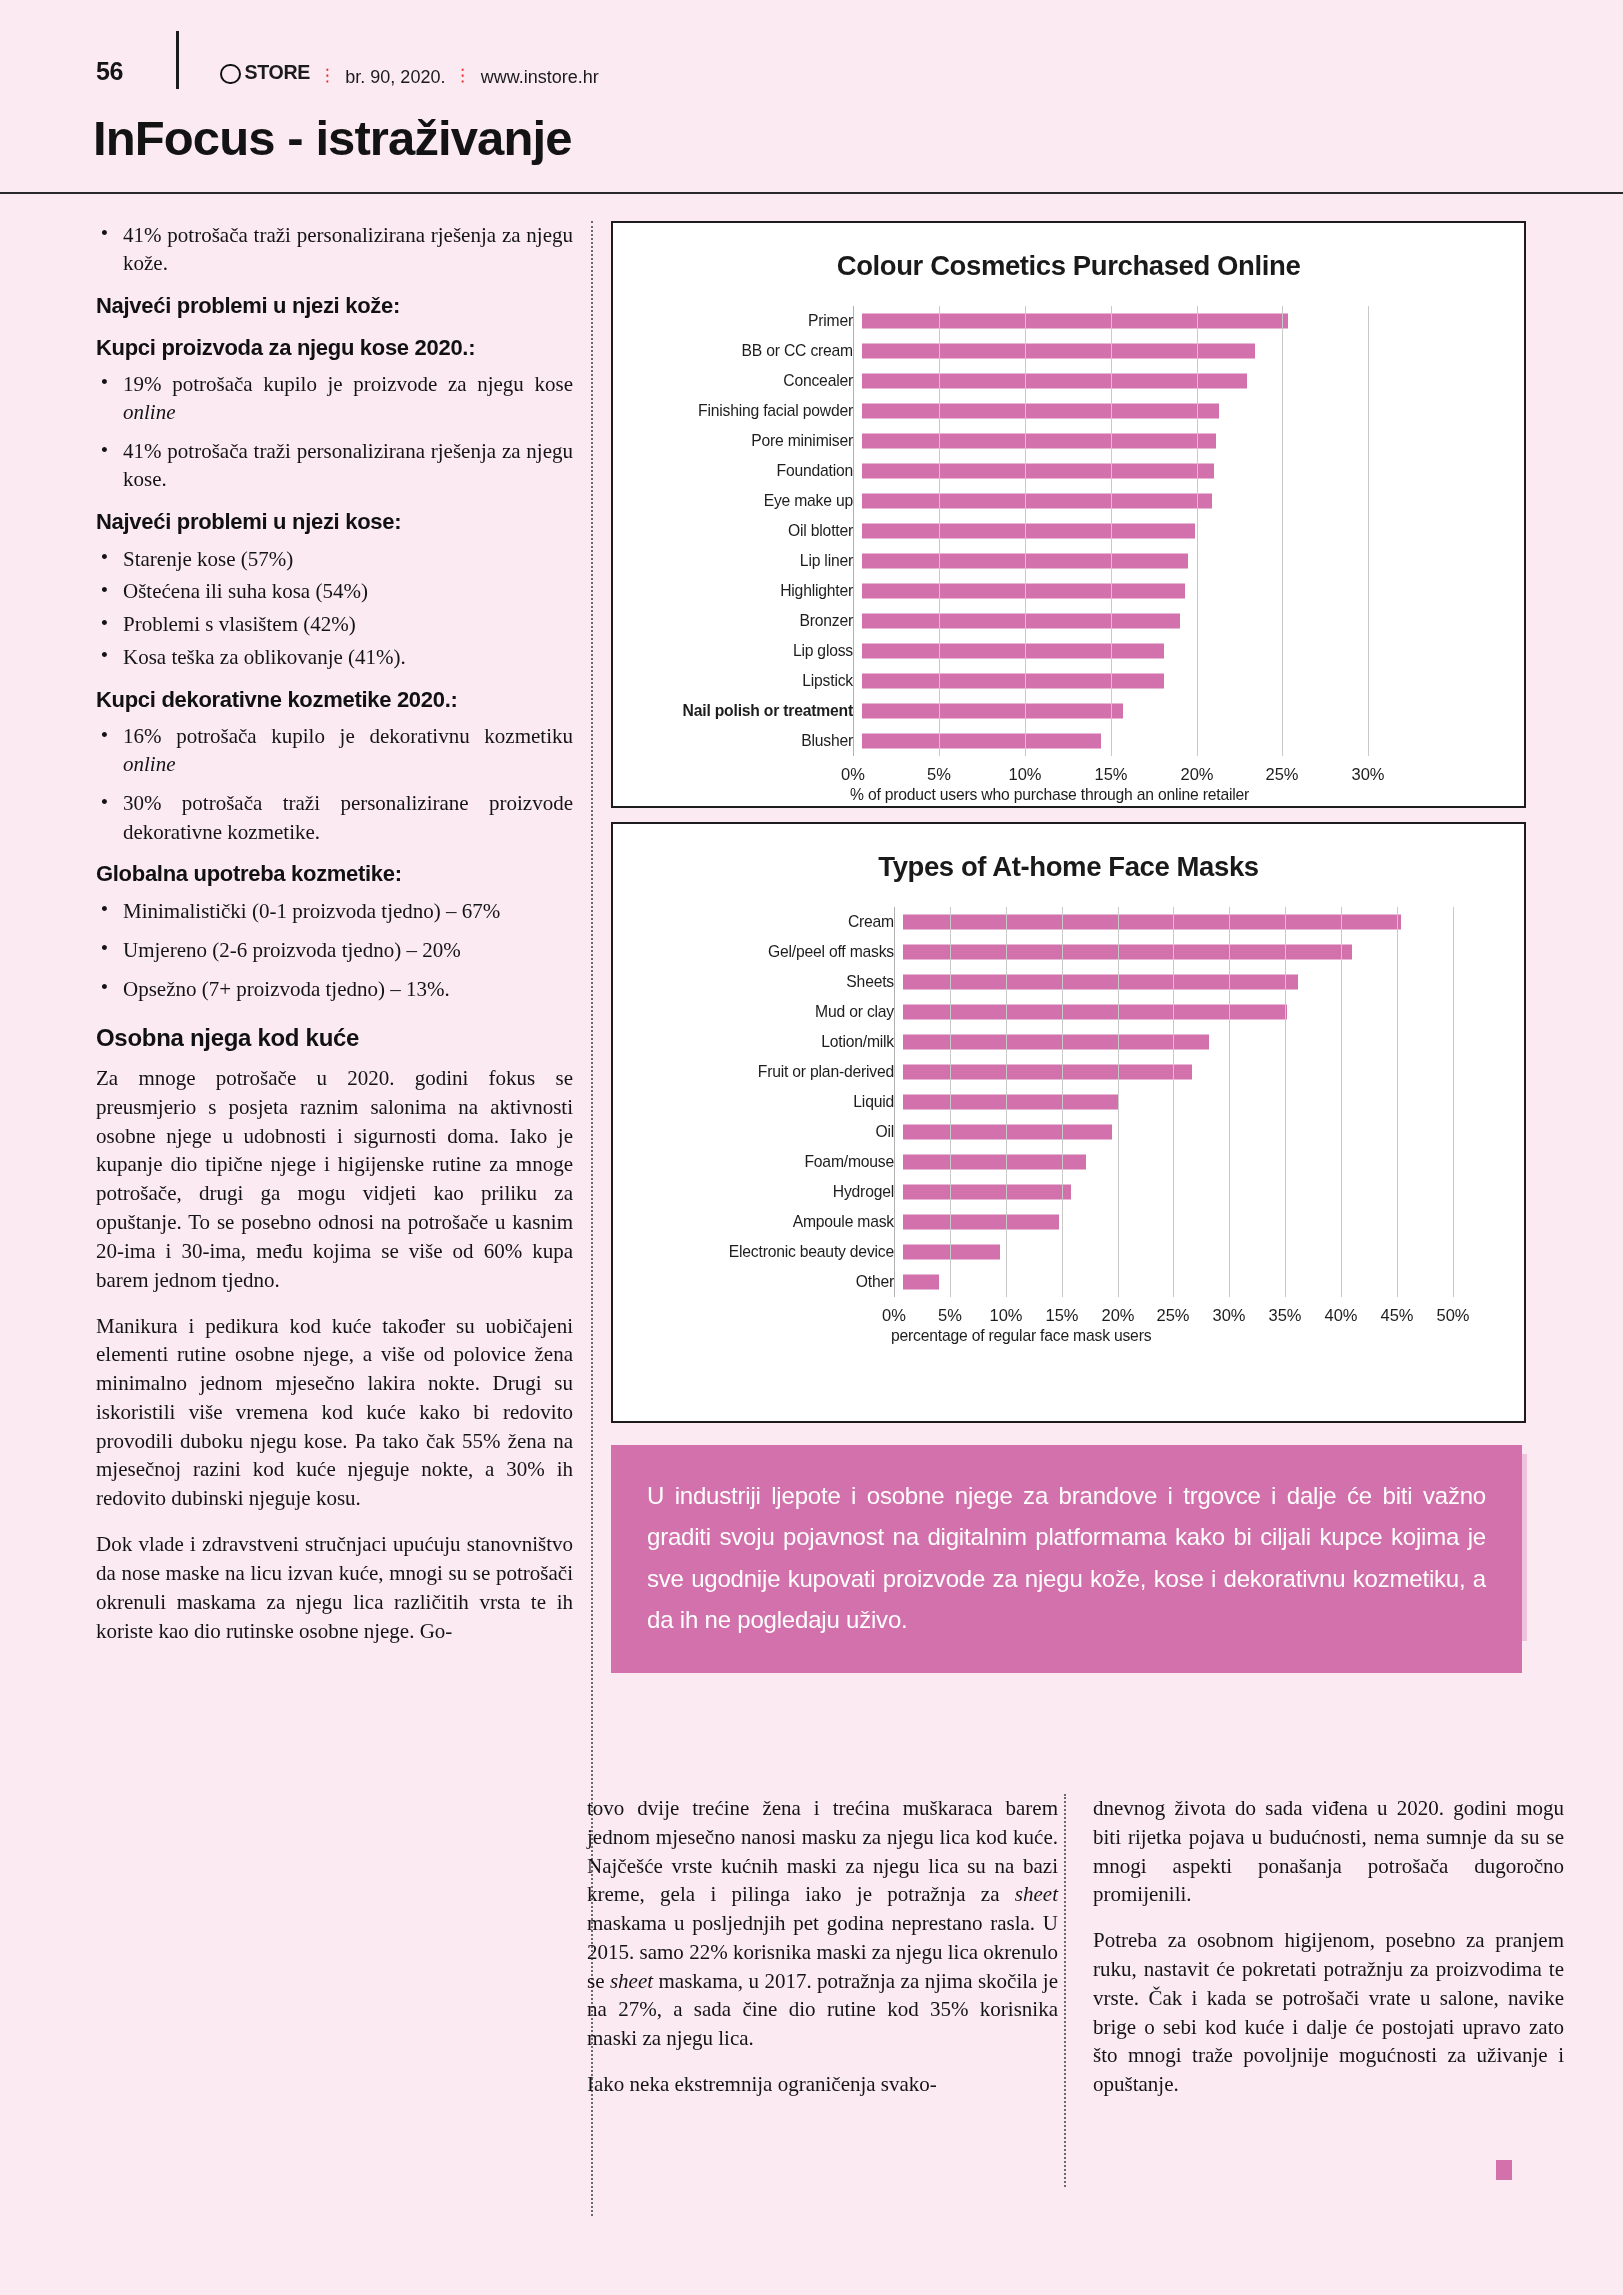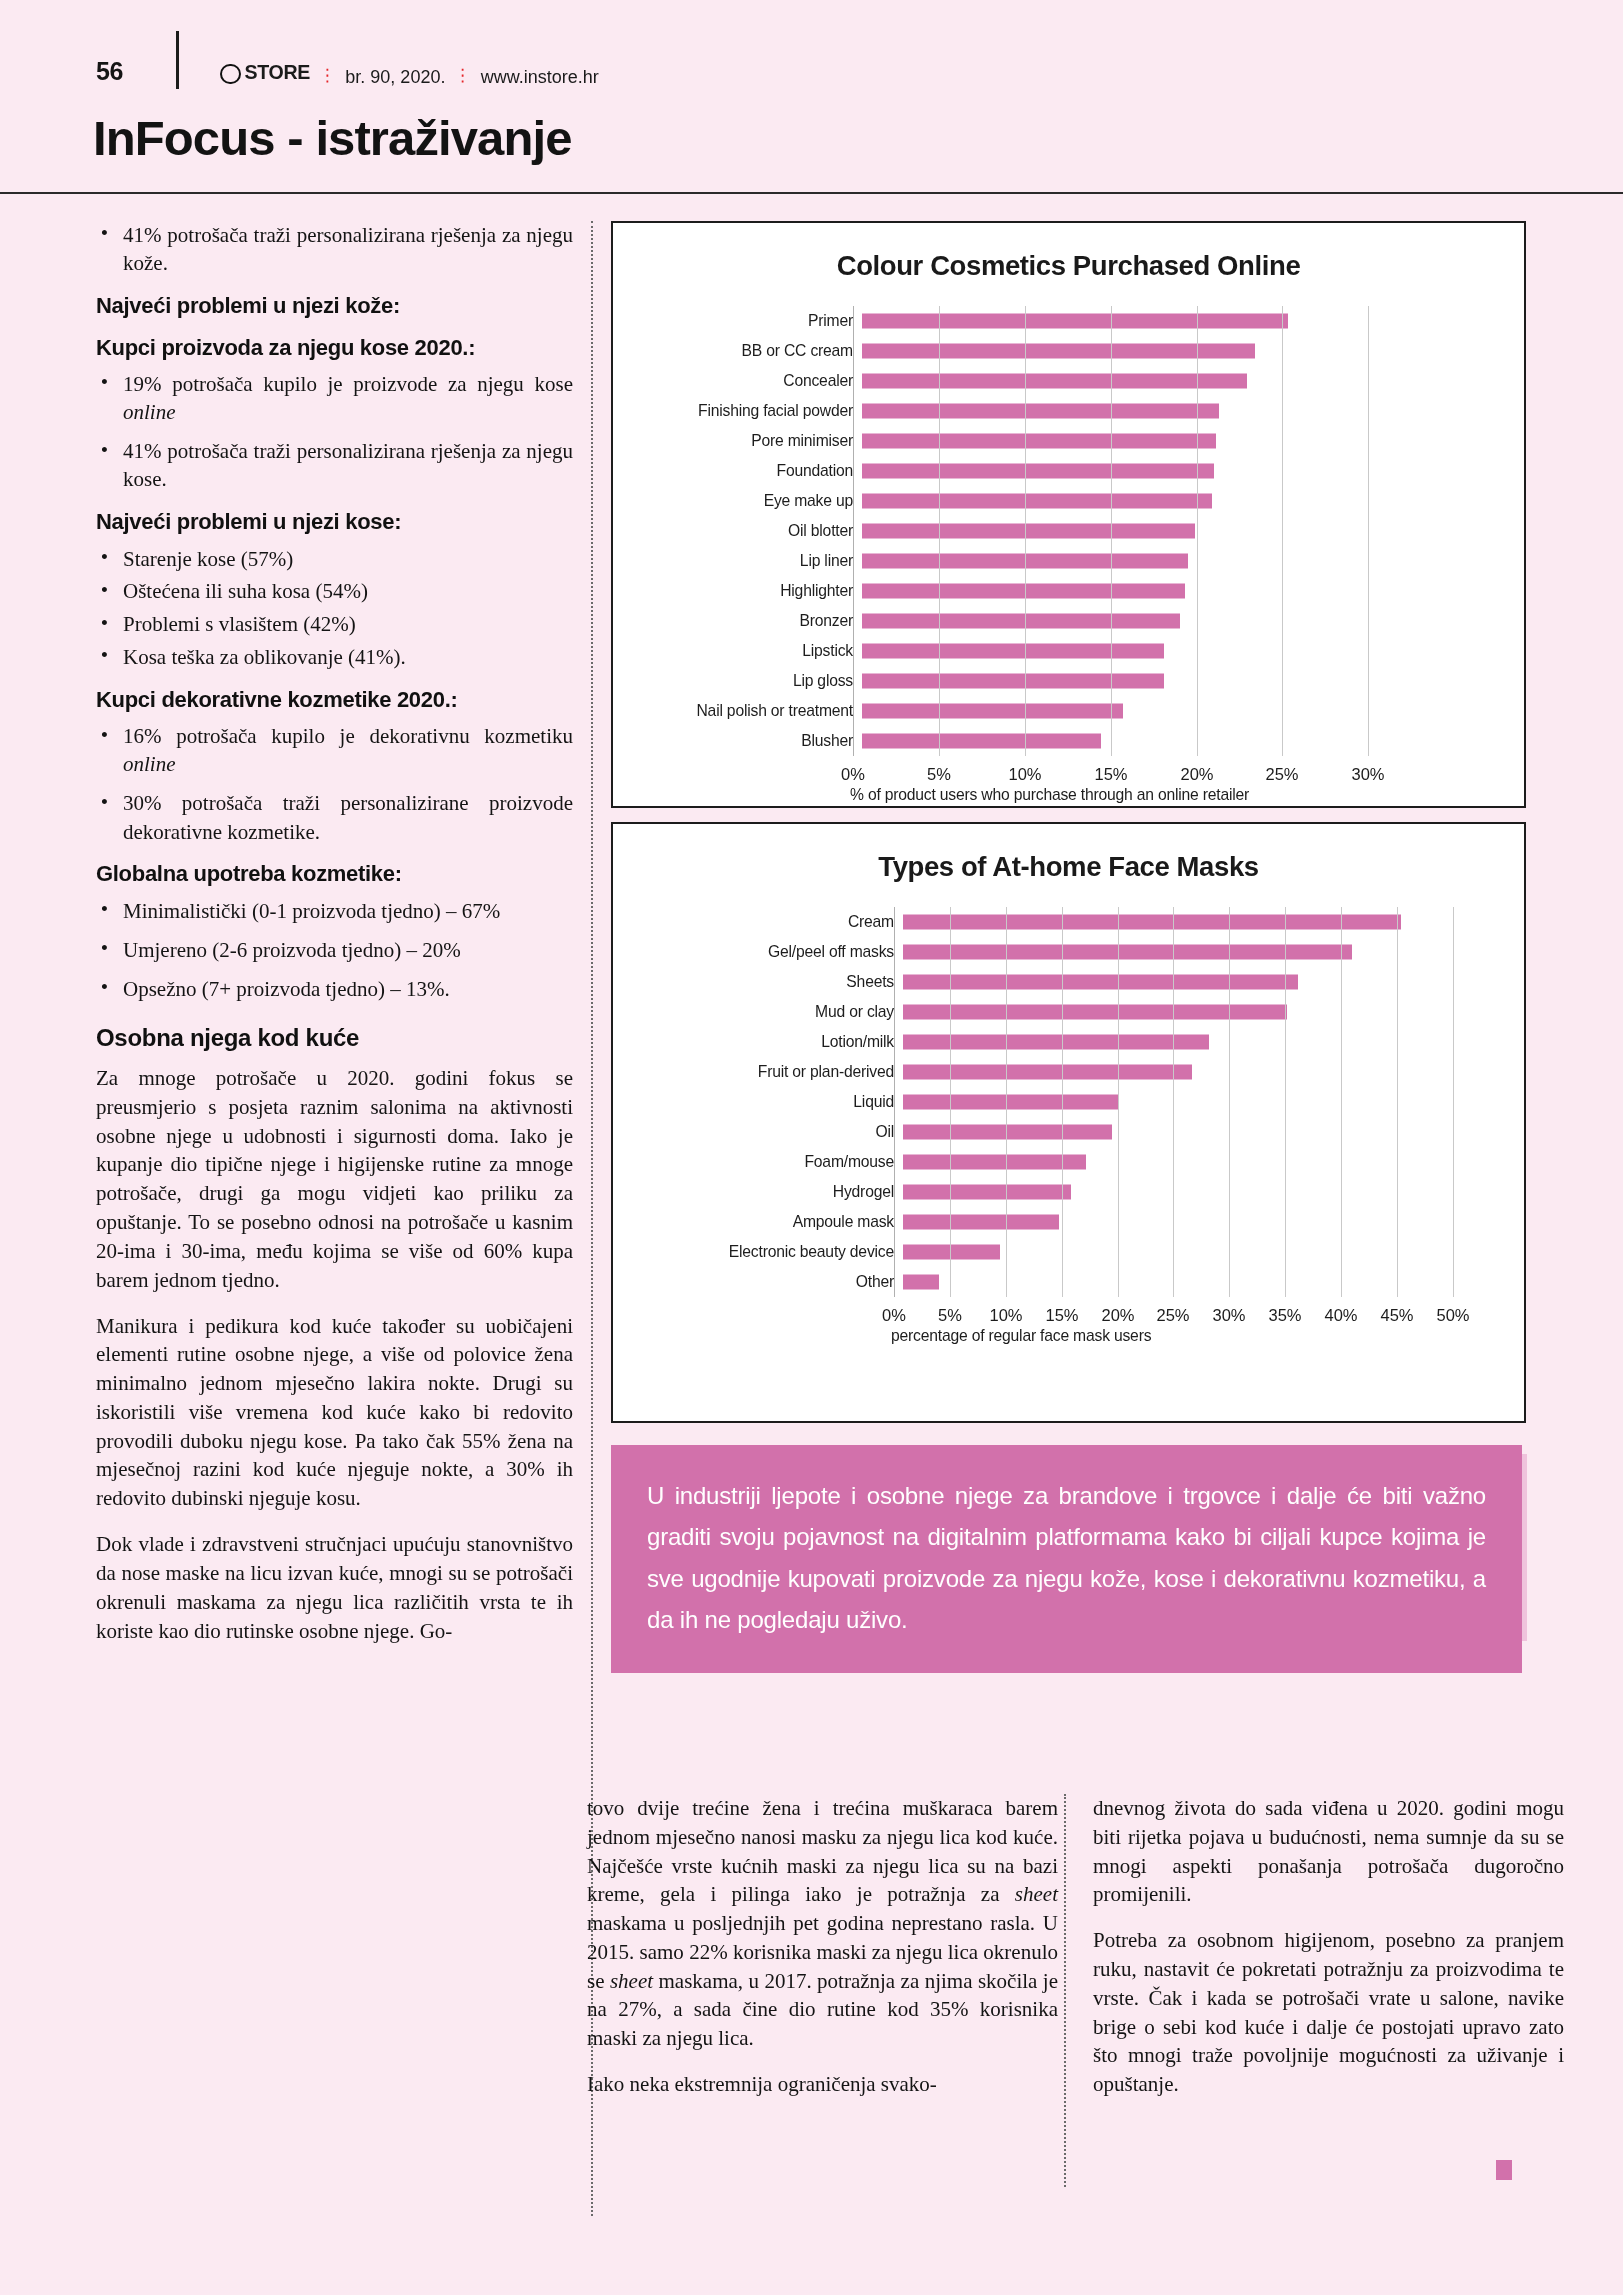--- a/index.html
+++ b/index.html
@@ -404,33 +404,33 @@
               <div class="bar" title="18.8%" style="width: 323px; background: rgb(210, 113, 171);"></div>
             </div>
           </div>
           <div class="brow">
             <div class="blabel" style="width: 196px;">Bronzer</div>
             <div class="btrack">
               <div class="bar" title="18.5%" style="width: 318px; background: rgb(210, 113, 171);"></div>
             </div>
           </div>
           <div class="brow">
+            <div class="blabel" style="width: 196px;">Lip gloss</div>
+            <div class="btrack">
+              <div class="bar" title="17.6%" style="width: 302px; background: rgb(210, 113, 171);"></div>
+            </div>
+          </div>
+          <div class="brow">
             <div class="blabel" style="width: 196px;">Lipstick</div>
             <div class="btrack">
               <div class="bar" title="17.6%" style="width: 302px; background: rgb(210, 113, 171);"></div>
             </div>
           </div>
           <div class="brow">
-            <div class="blabel" style="width: 196px;">Lip gloss</div>
-            <div class="btrack">
-              <div class="bar" title="17.6%" style="width: 302px; background: rgb(210, 113, 171);"></div>
-            </div>
-          </div>
-          <div class="brow">
-            <div class="blabel" style="width: 196px;">Nail polish or treatment</div>
+            <div class="blabel" style="width: 196px; font-weight: bold;">Nail polish or treatment</div>
             <div class="btrack">
               <div class="bar" title="15.2%" style="width: 261px; background: rgb(210, 113, 171);"></div>
             </div>
           </div>
           <div class="brow">
             <div class="blabel" style="width: 196px;">Blusher</div>
             <div class="btrack">
               <div class="bar" title="13.9%" style="width: 239px; background: rgb(210, 113, 171);"></div>
             </div>
           </div>

